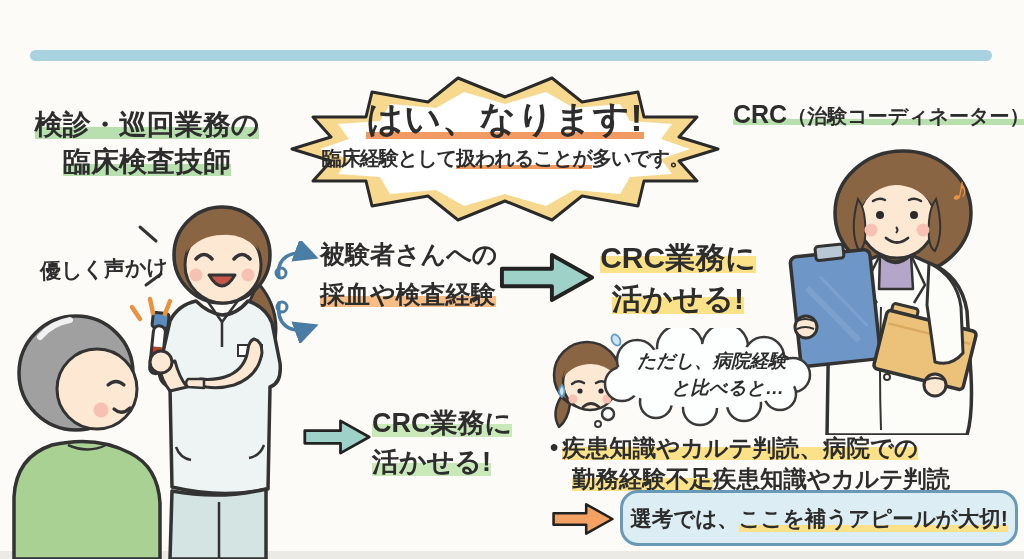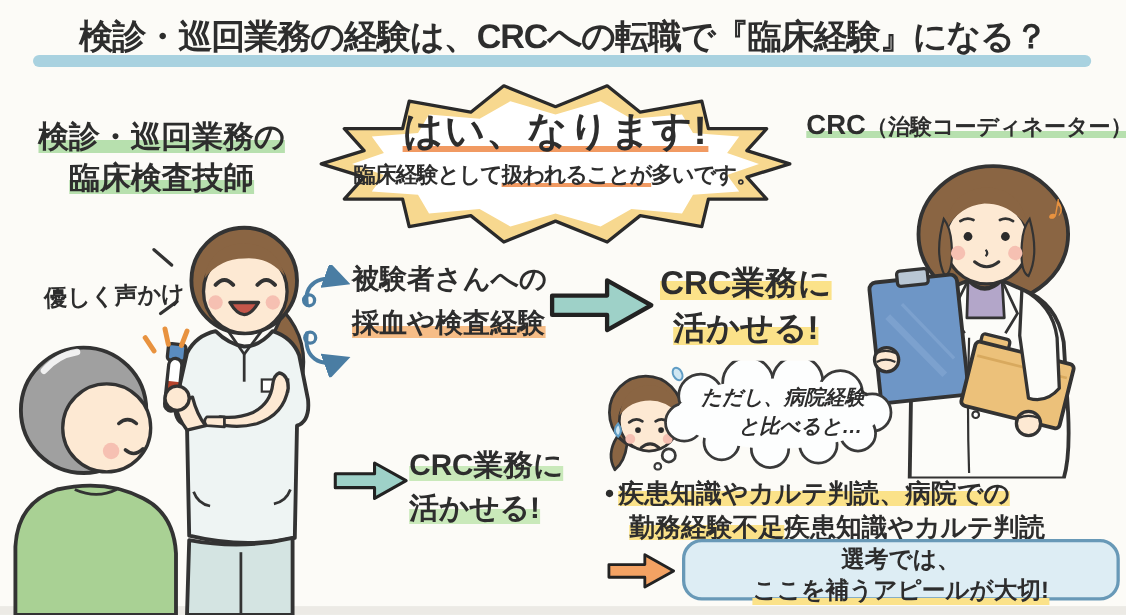--- a/index.html
+++ b/index.html
@@ -61,43 +61,42 @@
   .worried-svg { left:543px; top:329px; width:95px; height:105px; z-index:2; }
 
   
   .caution { left:550px; top:421px; font-size:23.5px; line-height:31px; z-index:3; white-space:nowrap;margin-top:12px; }
   .caution .bullet { margin-right:4px; }
   .caution .indent { padding-left:22px; }
 
   
   .conclusion-box { left:620px; top:490px; width:398px; height:56px;
                     background:var(--box-bg); border:3px solid var(--box-border);
-                    border-radius:18px; display:flex; align-items:center; justify-content:flex-start;
-                    font-size:21.5px; white-space:nowrap; z-index:3;flex-direction:column; }
+                    border-radius:18px; display:flex; align-items:center; justify-content:center;
+                    font-size:21.5px; white-space:nowrap; z-index:3; }
 
   
   .arrow-mid    { left:498px; top:250px; width:98px; height:55px; z-index:2; }
   .arrow-bottom { left:302px; top:413px; width:70px; height:48px; z-index:2; }
   .arrow-orange { left:551px; top:496px; width:64px; height:46px; z-index:2; }
   .small-arrows { left:274px; top:241px; width:46px; height:102px; z-index:2; }
 
   
   .people-svg { left:0; top:195px; width:312px; height:364px; z-index:1; }
   .crc-svg    { left:775px; top:135px; width:249px; height:300px; z-index:1; }
   .music-note { left:952px; top:170px; font-size:34px; color:#e8923f; transform:rotate(10deg); z-index:2; }
 
   .bottom-strip { left:0; top:551px; width:1024px; height:8px; background:#eceae5; z-index:0; }
 </style>
 </head>
 <body>
 
 <div class="canvas">
 
   <div class="abs title-bar"></div>
-  <div class="abs title">検診・巡回業務の経験は、CRCへの転職で『臨床経験』になる？</div>
 
   <div class="abs left-role">
     <div class="l1"><span class="hl-green">検診・巡回業務の</span></div>
     <div class="l2"><span class="hl-green">臨床検査技師</span></div>
   </div>
 
   <div class="abs right-role">
     <span class="hl-green"><span class="crc">CRC</span><span class="paren">（治験コーディネーター）</span></span>
   </div>
 

